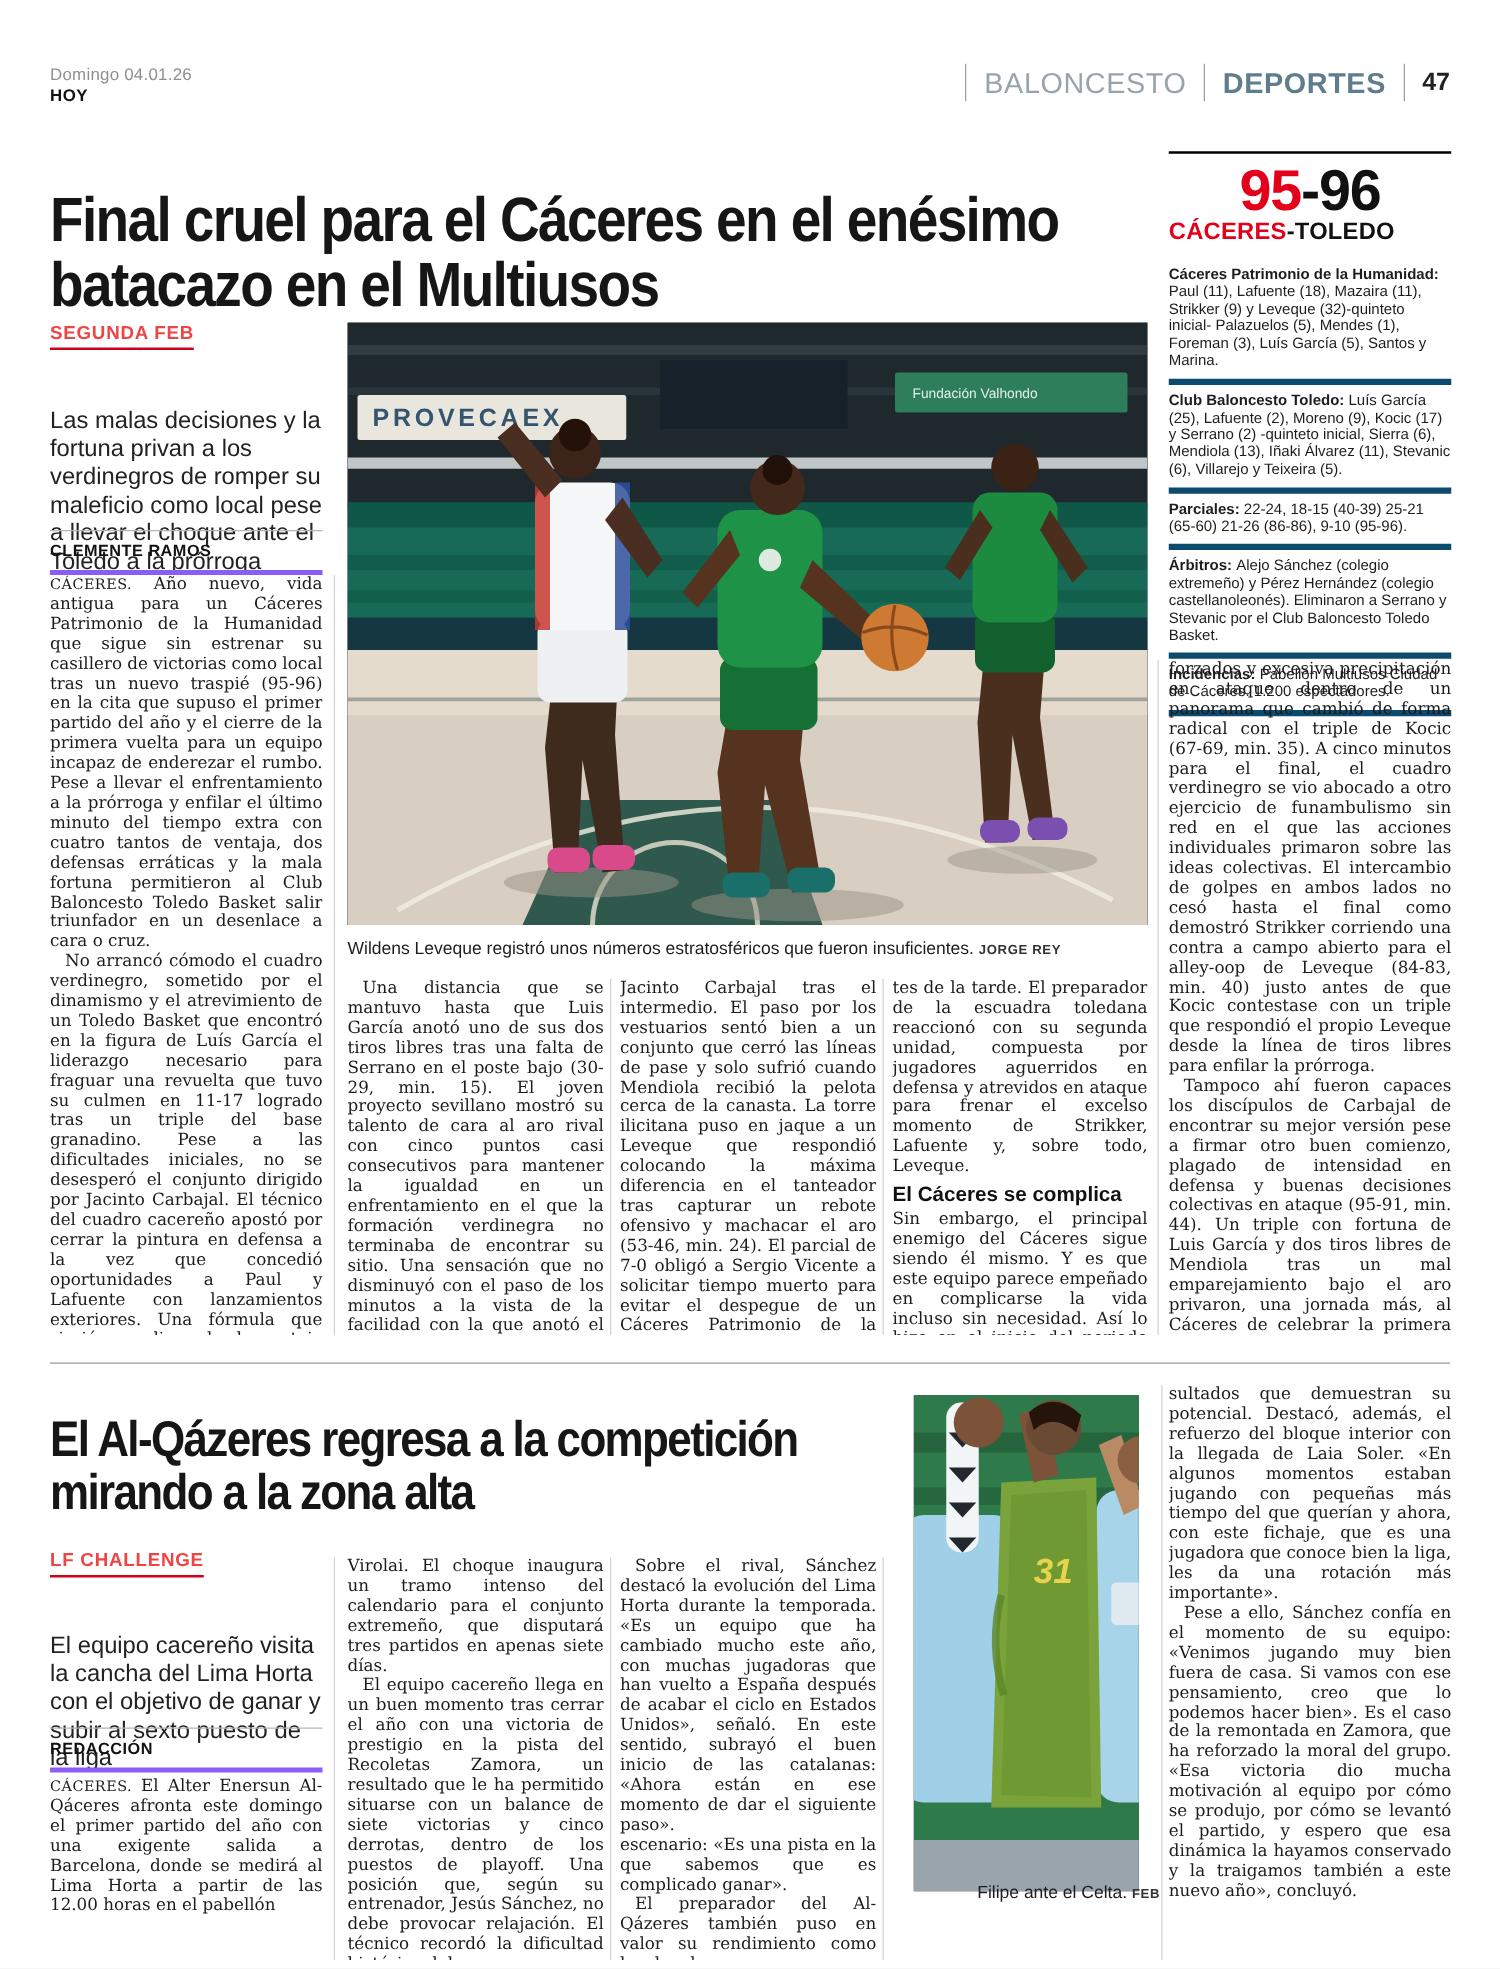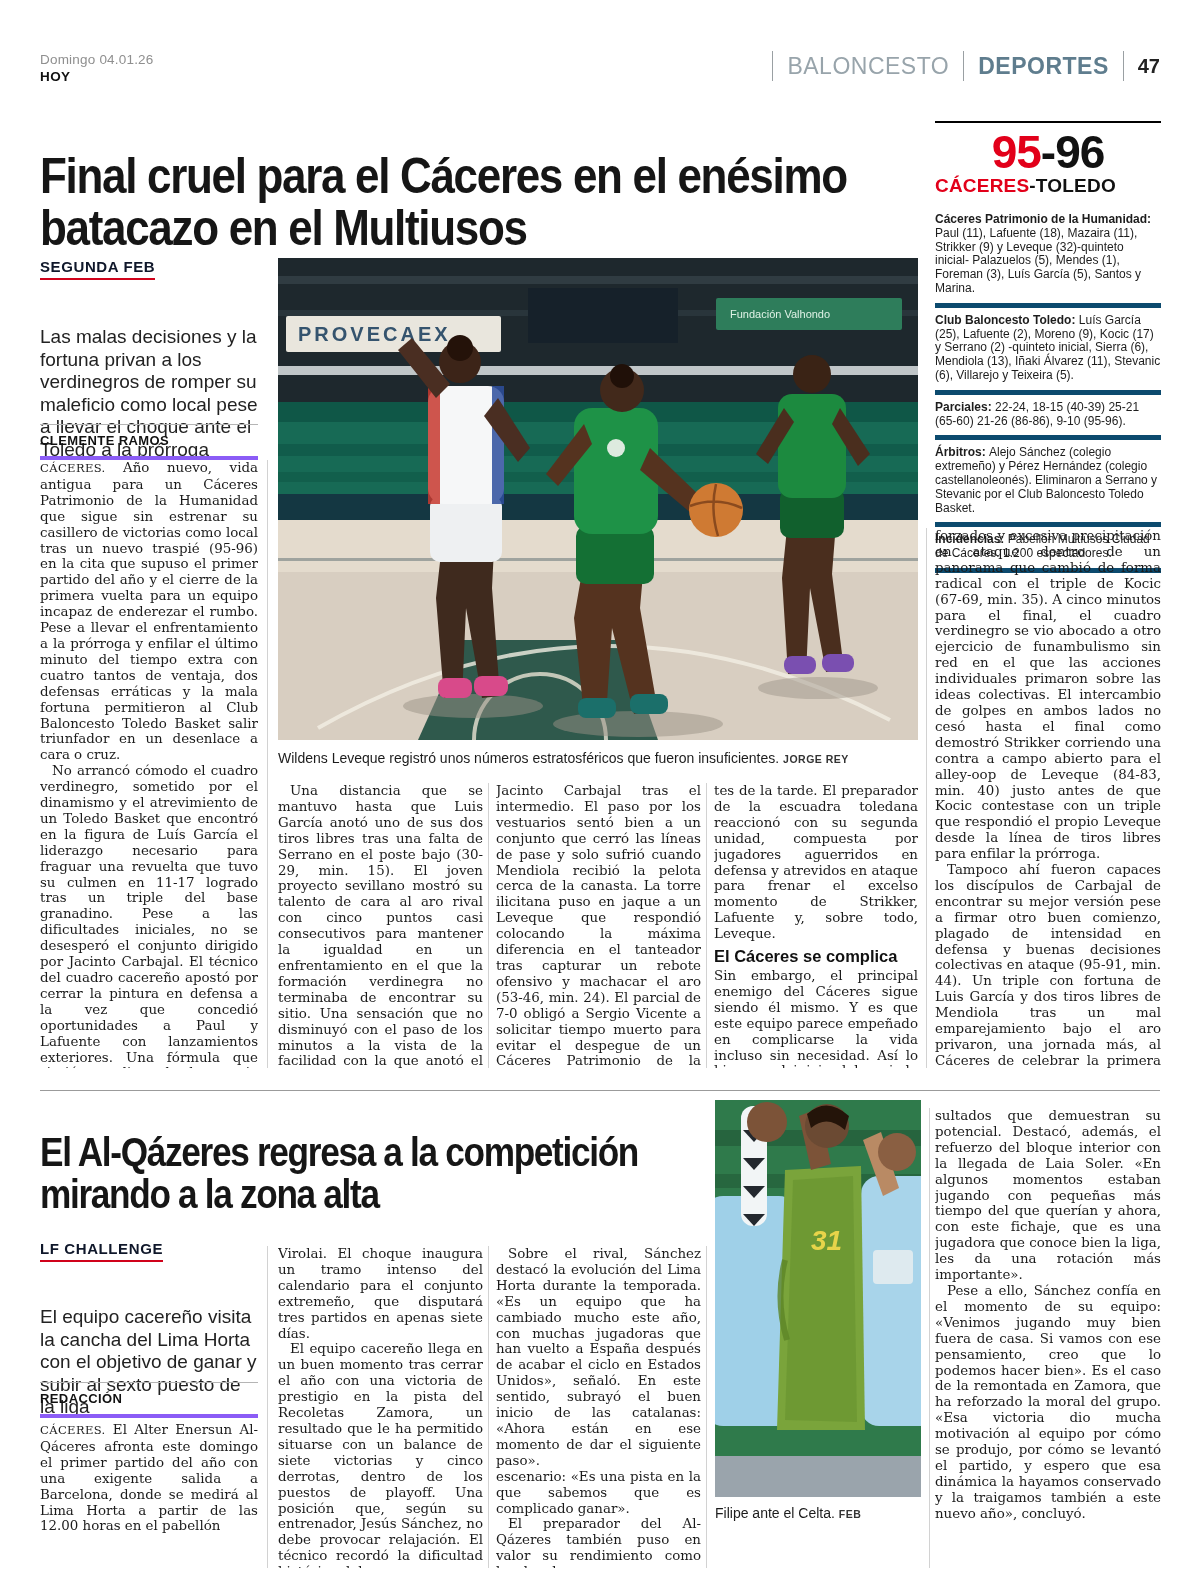--- a/index.html
+++ b/index.html
@@ -12,21 +12,21 @@
   .vbar{width:1px;height:30px;background:#9aa0a3;}
   .sec-light{font-size:23px;color:#98a4ab;letter-spacing:.5px;}
   .sec-bold{font-size:23px;font-weight:800;color:#5f7d8e;letter-spacing:.5px;}
   .pagenum{font-size:20px;font-weight:800;color:#222;}
   
   .headline{position:absolute;color:#161616;font-weight:800;letter-spacing:-1.5px;
             transform:scaleX(.88);transform-origin:left top;line-height:1.05;}
   .h1-a1{left:40px;top:116px;width:980px;font-size:50px;}
   .h1-a2{left:40px;top:1104px;width:760px;font-size:40px;}
   
-  .kicker{position:absolute;font-size:15px;font-weight:800;color:#0f172a;letter-spacing:.6px;
+  .kicker{position:absolute;font-size:15px;font-weight:800;color:#ef4444;letter-spacing:.6px;
           border-bottom:2px solid #d0021b;padding-bottom:3px;}
   .standfirst{position:absolute;width:218px;font-size:19px;line-height:22.5px;color:#222;margin-top:38px;}
   .byline{position:absolute;width:218px;border-top:1px solid #b5b5b5;border-bottom:4px solid #8b5cf6;
           padding:8px 0;font-size:13px;font-weight:800;letter-spacing:.4px;color:#111;}
   
   .col{position:absolute;overflow:hidden;font-family:"DejaVu Serif",serif;font-size:13.4px;
        line-height:15.9px;text-align:justify;color:#1b1b1b;}
   .col p.bp{margin:0;}
   .col p.indent{text-indent:12px;}
   .dateline{font-size:11.5px;letter-spacing:.4px;}
@@ -214,21 +214,21 @@
   <div class="col" style="left:935px;top:1108px;width:226px;height:460px;">
       <p class="bp flow">sultados que demuestran su potencial. Destacó, además, el refuerzo del bloque interior con la llegada de Laia Soler. «En algunos momentos estaban jugando con pequeñas más tiempo del que querían y ahora, con este fichaje, que es una jugadora que conoce bien la liga, les da una rotación más importante».</p>
       <p class="bp indent">Pese a ello, Sánchez confía en el momento de su equipo: «Venimos jugando muy bien fuera de casa. Si vamos con ese pensamiento, creo que lo podemos hacer bien». Es el caso de la remontada en Zamora, que ha reforzado la moral del grupo. «Esa victoria dio mucha motivación al equipo por cómo se produjo, por cómo se levantó el partido, y espero que esa dinámica la hayamos conservado y la traigamos también a este nuevo año», concluyó.</p>
     </div>
 
   <div class="vrule" style="left:267px;top:1246px;height:322px;"></div>
   <div class="vrule" style="left:488px;top:1246px;height:322px;"></div>
   <div class="vrule" style="left:706px;top:1246px;height:322px;"></div>
   <div class="vrule" style="left:929px;top:1108px;height:460px;"></div>
 
-  <figure class="photo" style="left:715px;top:1100px;width:206px;height:397px;margin:0;">
+  <figure class="photo" style="left:715px;top:1100px;width:180px;height:397px;margin:16px;">
     <svg width="213" height="397" viewBox="0 0 213 397">
       <rect x="0" y="0" width="213" height="397" fill="#2f7a4b"></rect>
       <rect x="0" y="30" width="213" height="16" fill="#245f3b" opacity=".8"></rect>
       <rect x="0" y="74" width="213" height="14" fill="#245f3b" opacity=".7"></rect>
       <rect x="0" y="118" width="213" height="14" fill="#1d5030" opacity=".7"></rect>
       <rect x="0" y="160" width="213" height="12" fill="#1d5030" opacity=".6"></rect>
       <rect x="0" y="200" width="213" height="12" fill="#174328" opacity=".6"></rect>
       <rect x="0" y="356" width="213" height="41" fill="#9aa4ac"></rect>
 
       <g>
@@ -252,18 +252,18 @@
         <path d="M70,70 L62,330 L150,330 L146,66 Z" fill="#7aa43b"></path>
         <path d="M78,80 L70,320 L142,322 L138,76 Z" fill="#6a9430" opacity=".7"></path>
         <path d="M96,70 L84,16 L104,8 L116,64 Z" fill="#7c5338"></path>
         <circle cx="112" cy="26" r="22" fill="#6b4a33"></circle>
         <path d="M92,14 Q112,-4 134,16 L130,30 Q112,14 96,28 Z" fill="#241409"></path>
         <text x="96" y="150" font-family="Liberation Sans, sans-serif" font-size="28" font-style="italic" font-weight="bold" fill="#e8d44a">31</text>
         <path d="M70,160 Q60,200 72,240" stroke="#5d8527" stroke-width="6" fill="none" opacity=".8"></path>
       </g>
     </svg>
   </figure>
-  <figcaption class="caption" style="left:715px;top:1505px;width:213px;">
+  <figcaption class="caption" style="left:715px;top:1505px;width:213px;text-align:right;">
     <span>Filipe ante el Celta.</span>
     <span class="credit">FEB</span>
   </figcaption>
 
 </div>
 
 </body></html>

